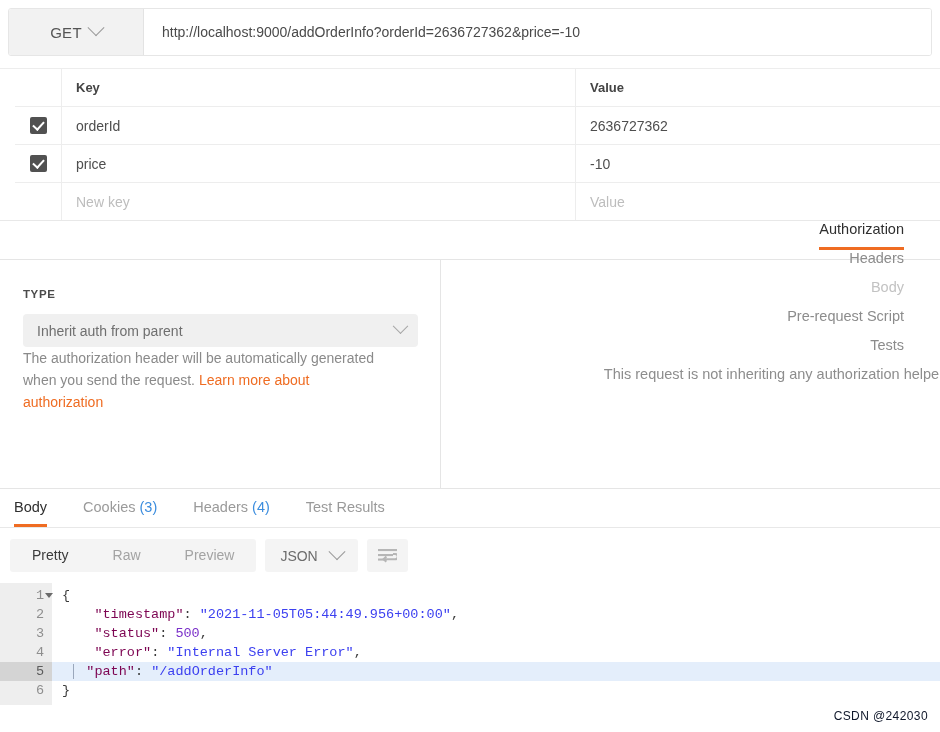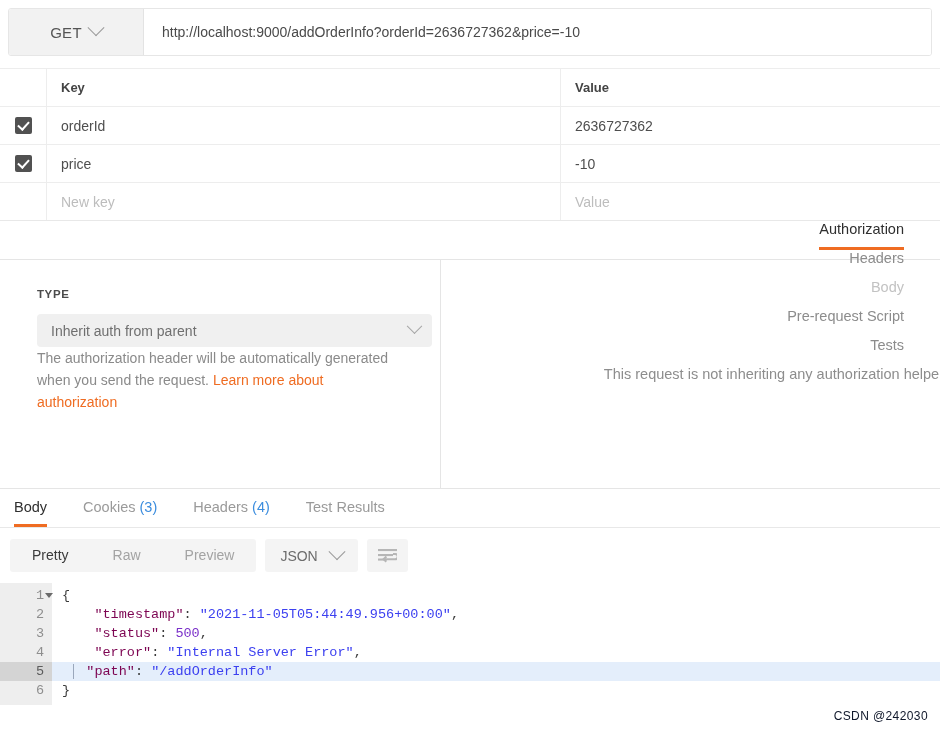--- a/index.html
+++ b/index.html
@@ -64,20 +64,21 @@
   .params {
     border-top: 1px solid #ededed;
     border-bottom: 1px solid #e8e8e8;
     margin-top: 12px;
   }
   .prow {
     display: flex;
     align-items: stretch;
     border-bottom: 1px solid #ededed;
     height: 37px;
+    margin-left: 15px;
   }
   .prow:last-child { border-bottom: none; }
   .pcheck {
     width: 46px;
     display: flex;
     align-items: center;
     justify-content: center;
     border-right: 1px solid #ededed;
     flex: none;
   }
@@ -145,21 +146,21 @@
   .authwrap {
     display: flex;
     height: 228px;
     border-bottom: 1px solid #e5e5e5;
     background: #fff;
   }
   .authleft {
     width: 441px;
     flex: none;
     border-right: 1px solid #e5e5e5;
-    padding: 28px 22px 0 37px;
+    padding: 28px 22px 0 23px;
     box-sizing: border-box;
   }
   .typelabel {
     font-size: 11.5px;
     font-weight: bold;
     letter-spacing: .6px;
     color: #4b4b4b;
     margin-bottom: 14px;
   }
   .select {

